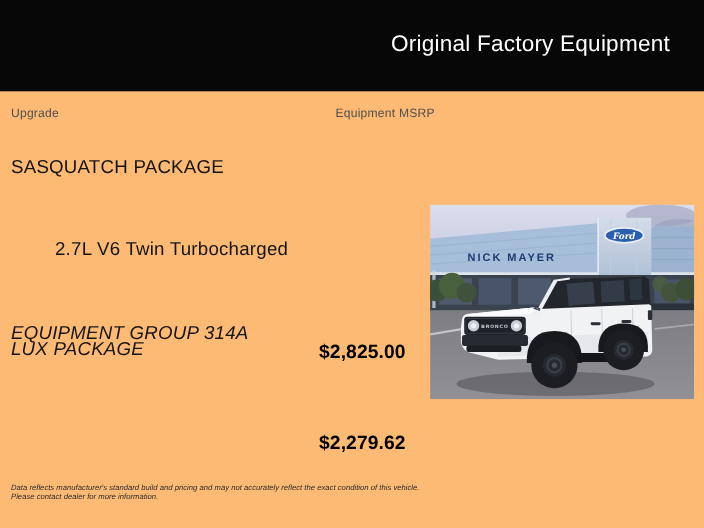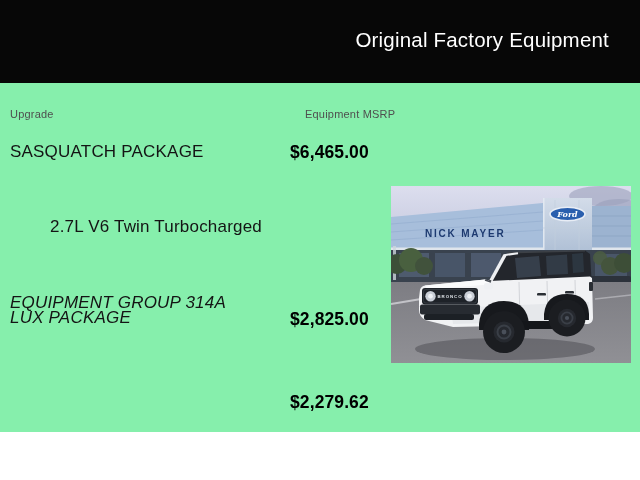--- a/index.html
+++ b/index.html
@@ -1,34 +1,34 @@
 <!DOCTYPE html>
 <html><head>
 <meta charset="utf-8">
 <style>
   html,body{margin:0;padding:0;}
   .page{
     position:relative;
-    width:640px;height:432px;
-    background:#86efac;
+    width:640px;height:480px;
+    background:#fdba74;
     font-family:"Liberation Sans",sans-serif;
     overflow:hidden;
   }
   .top-band{
     position:absolute;left:0;top:0;width:640px;height:83px;
     background:#070707;
   }
   .page-title{
     position:absolute;right:31px;top:28px;
     color:#ffffff;font-size:20.5px;font-weight:400;letter-spacing:.2px;
     white-space:nowrap;
   }
   .col-header{
     position:absolute;top:97px;
-    color:#4f4f4f;font-size:11px;font-weight:400;letter-spacing:.2px;margin-top:11px;
+    color:#4f4f4f;font-size:11px;font-weight:400;letter-spacing:.2px;
   }
   .col-upgrade{left:10px;}
   .col-msrp{left:305px;}
   .row-label{
     position:absolute;left:10px;width:225px;
     color:#141414;font-size:17px;line-height:15px;letter-spacing:.2px;
   }
   .row-price{
     position:absolute;left:290px;
     color:#000;font-size:17.5px;font-weight:700;letter-spacing:.1px;
@@ -53,21 +53,20 @@
 <div class="page">
 
   <div class="top-band">
     <div class="page-title">Original Factory Equipment</div>
   </div>
 
   <div class="col-header col-upgrade">Upgrade</div>
   <div class="col-header col-msrp">Equipment MSRP</div>
 
   <div class="row-label lbl-1">SASQUATCH PACKAGE</div>
-  <div class="row-price prc-1">$6,465.00</div>
 
   <div class="row-label lbl-2">2.7L V6 Twin Turbocharged</div>
 
   <div class="row-label lbl-3">EQUIPMENT GROUP 314A LUX PACKAGE</div>
   <div class="row-price prc-3">$2,825.00</div>
 
   <div class="row-price prc-4">$2,279.62</div>
 
   <div class="photo">
     <svg viewBox="0 0 240 177" xmlns="http://www.w3.org/2000/svg">

